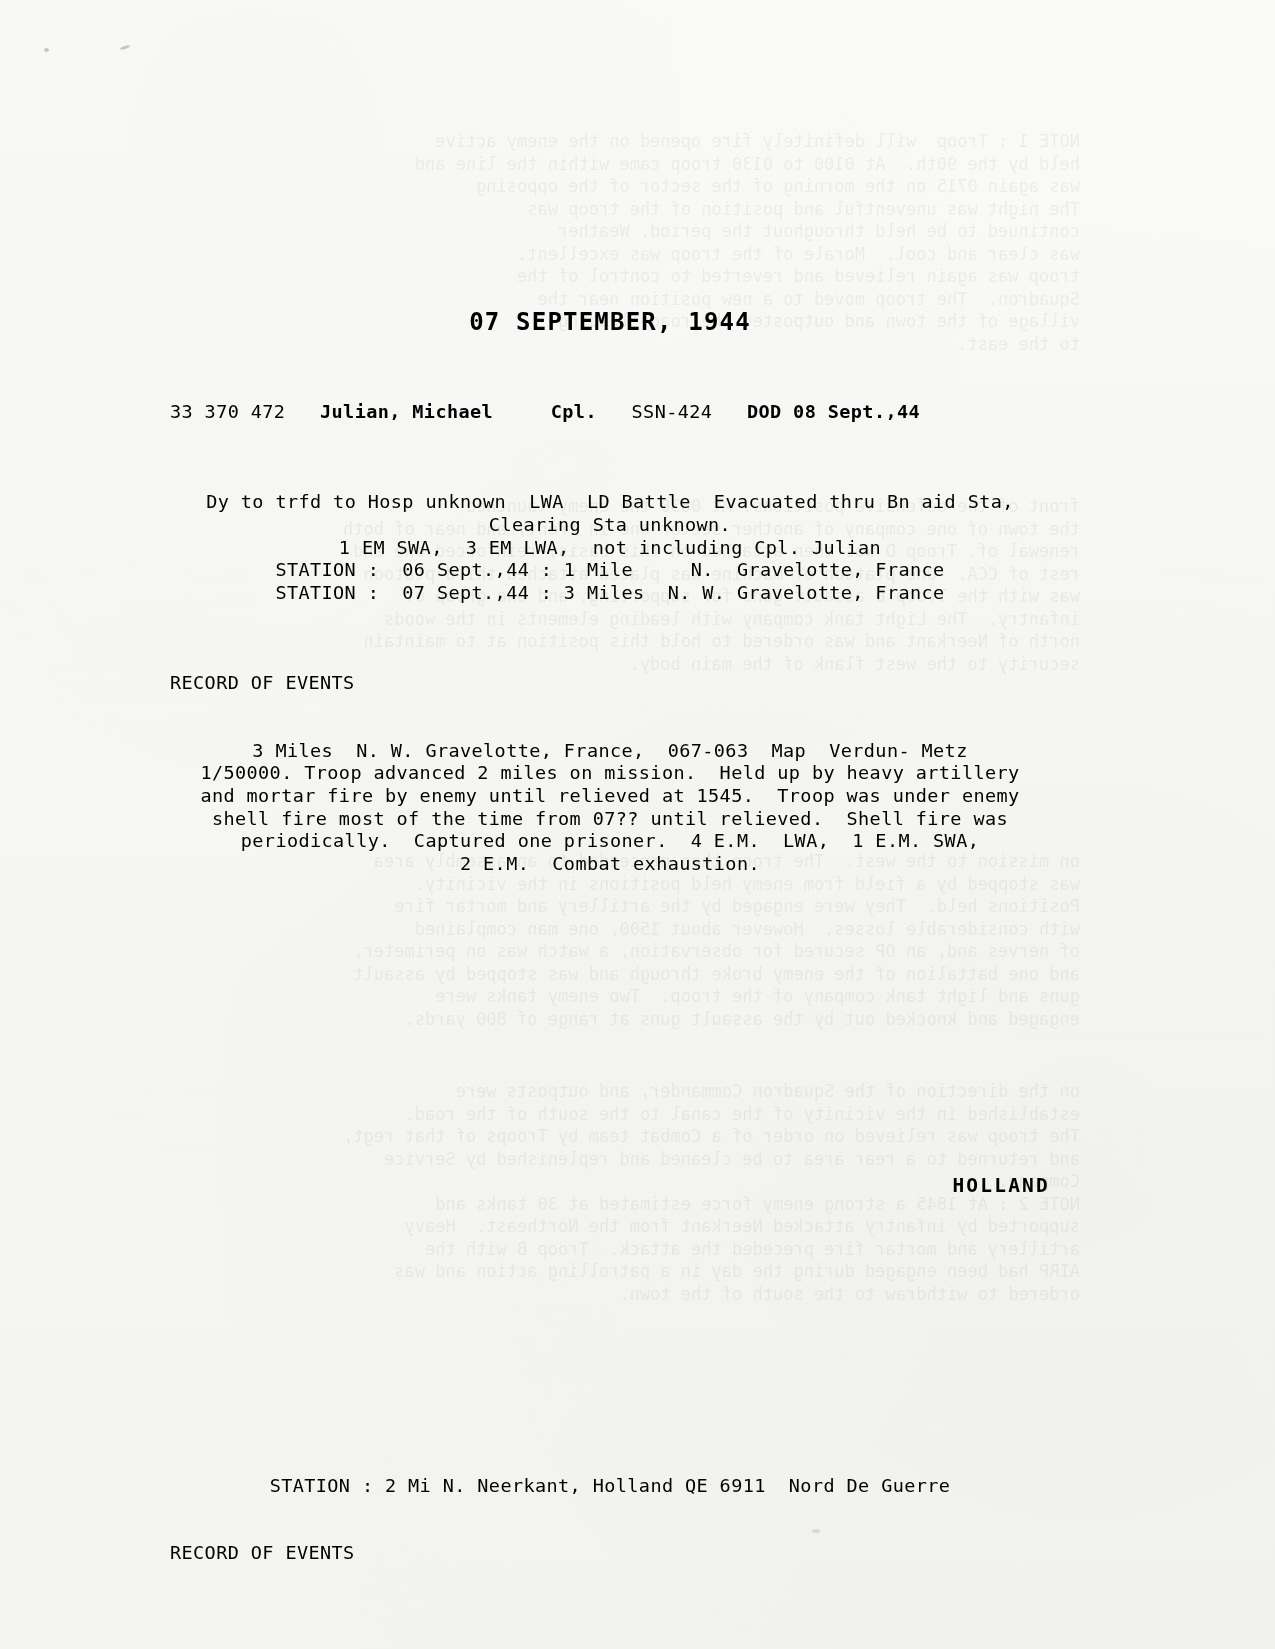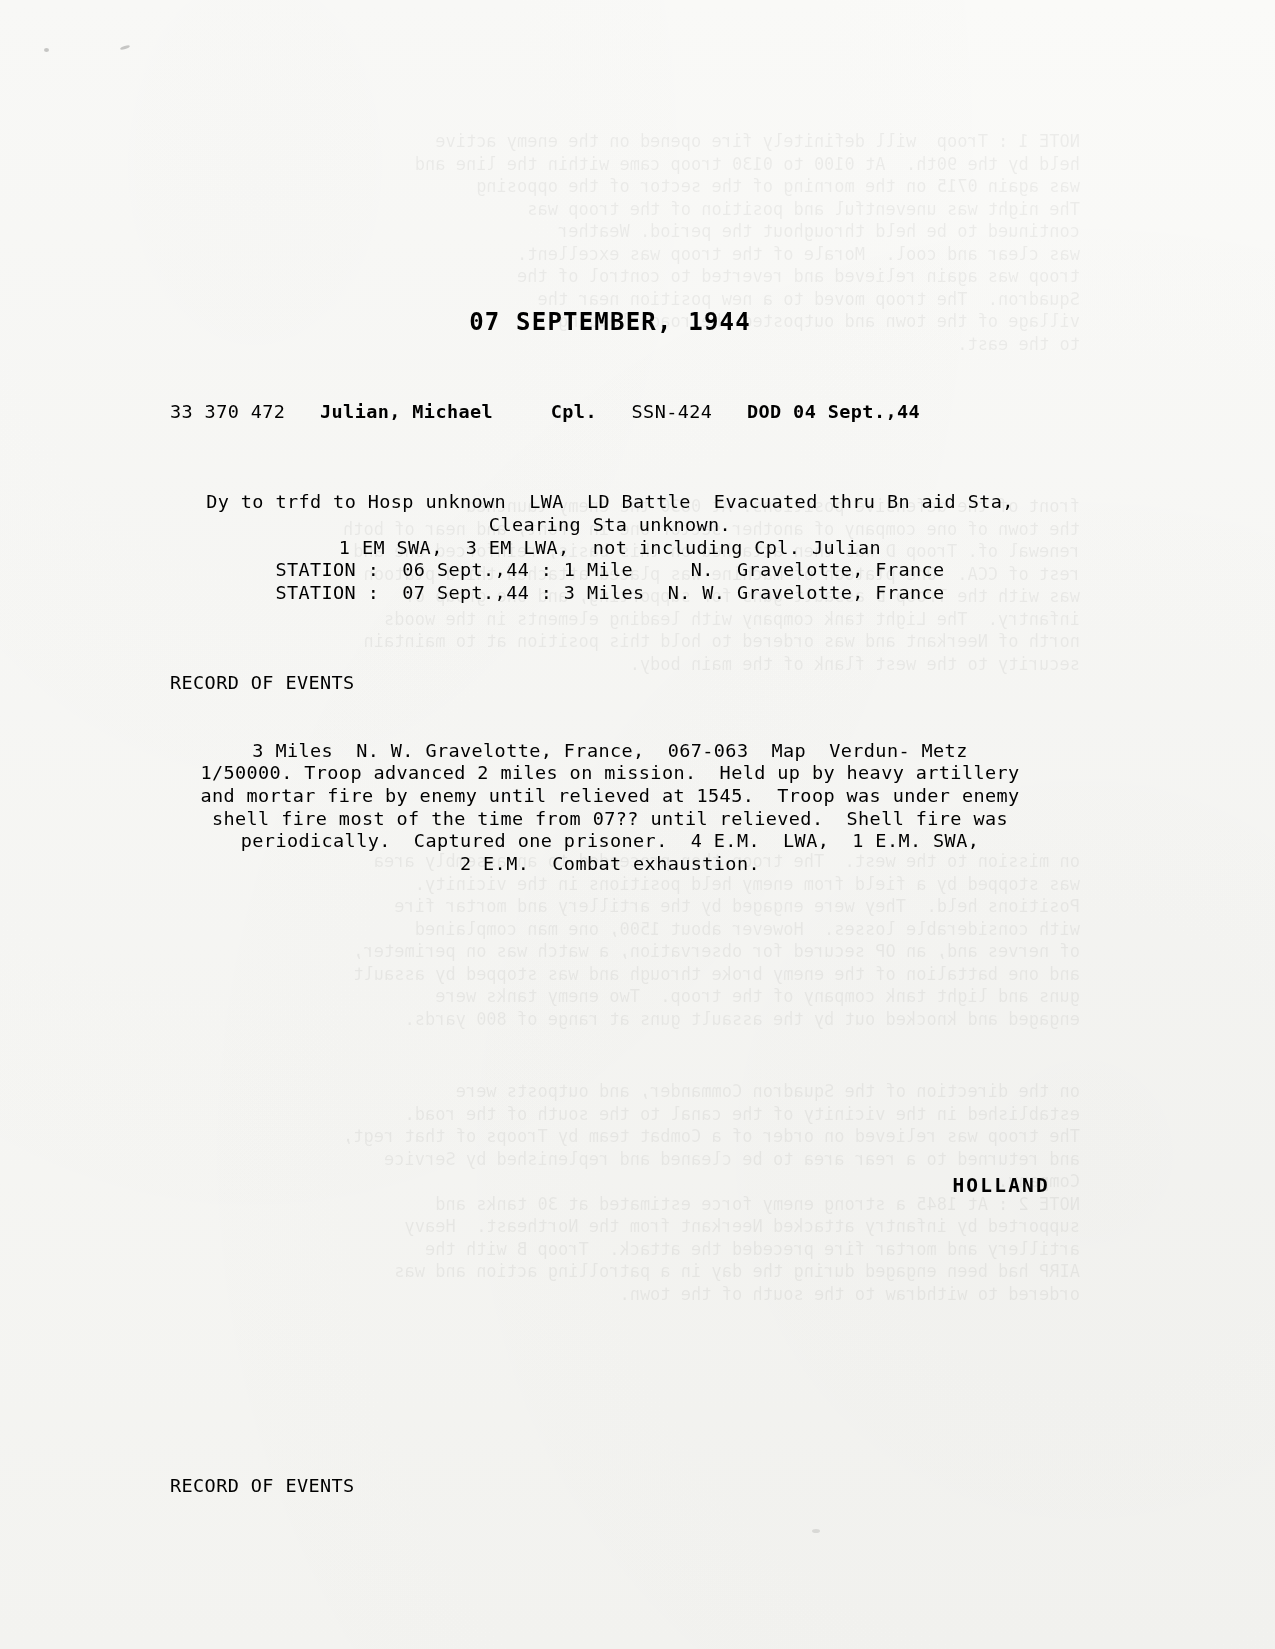--- a/index.html
+++ b/index.html
@@ -126,21 +126,21 @@
   <div class="speck" style="left:44px; top:48px; width:5px; height:4px;"></div>
   <div class="speck" style="left:120px; top:46px; width:10px; height:3px; transform:rotate(-18deg);"></div>
   <div class="speck" style="left:812px; top:1529px; width:8px; height:4px; opacity:0.5;"></div>
 
   <div class="content">
 
     
     <div>
       <div class="hd-date">07 SEPTEMBER, 1944</div>
 
-      <div class="casualty"><span>33 370 472</span>   <span class="b">Julian, Michael</span>     <span class="b">Cpl.</span>   <span>SSN-424</span>   <span class="b">DOD 04 Sept.,44</span></div>
+      <div class="casualty"><span>33 370 472</span>   <span class="b">Julian, Michael</span>     <span class="b">Cpl.</span>   <span>SSN-424</span>   <span class="b">DOD 08 Sept.,44</span></div>
 
       <div class="blk">Dy to trfd to Hosp unknown  LWA  LD Battle  Evacuated thru Bn aid Sta,
 Clearing Sta unknown.
 1 EM SWA,  3 EM LWA,  not including Cpl. Julian
 STATION :  06 Sept.,44 : 1 Mile     N.  Gravelotte, France
 STATION :  07 Sept.,44 : 3 Miles  N. W. Gravelotte, France</div>
 
       <div class="roe">RECORD OF EVENTS</div>
       <div class="blk">3 Miles  N. W. Gravelotte, France,  067-063  Map  Verdun- Metz
 1/50000. Troop advanced 2 miles on mission.  Held up by heavy artillery
@@ -152,20 +152,21 @@
 
     <div class="gap-xl"></div>
 
     
     <div class="hd-country">HOLLAND</div>
 
     <div class="gap-m"></div>
 
     
     <div>
+      <div class="blk">STATION : 2 Mi N. Neerkant, Holland QE 6911  Nord De Guerre</div>
       <div class="roe">RECORD OF EVENTS</div>
       
       
     </div>
 
     
 
     
     
 

